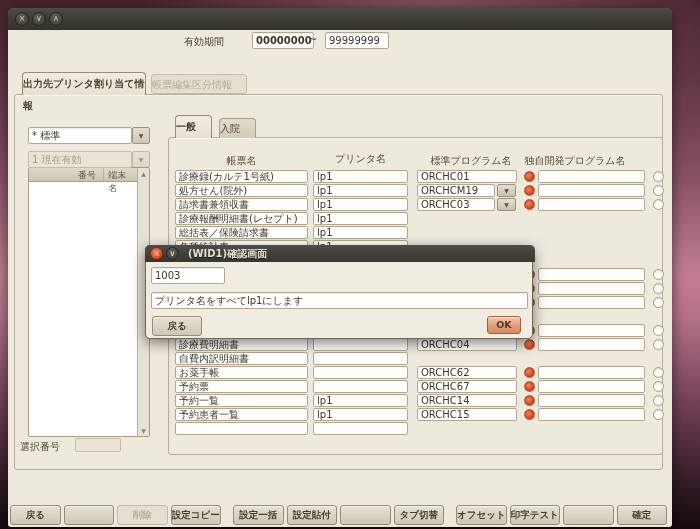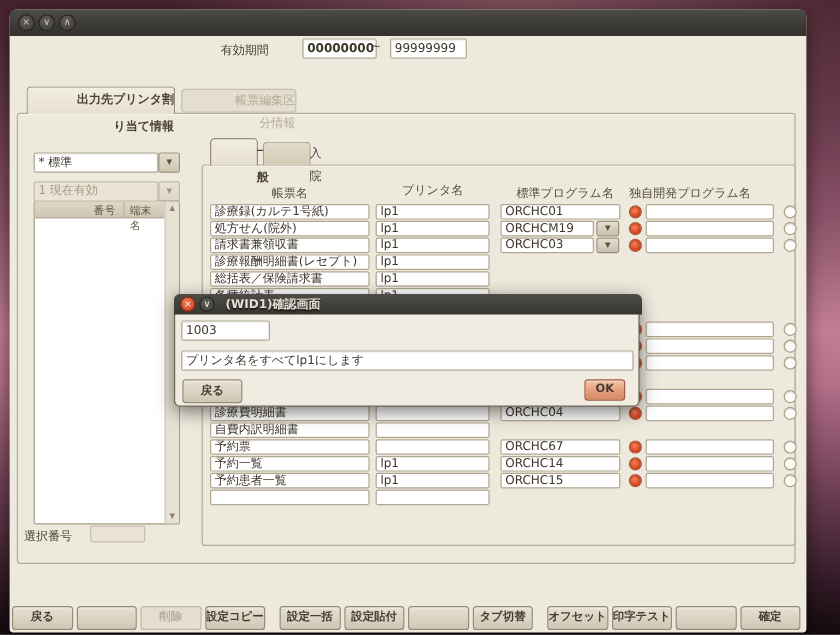--- a/index.html
+++ b/index.html
@@ -18,22 +18,22 @@
     color:#cdc8bd;font-size:8px;line-height:12px;text-align:center;}
   .wc:first-child{margin-left:7px;}
   .wtitle{color:#dad5c9;font-size:11px;font-weight:bold;margin-left:10px;white-space:nowrap;text-shadow:0 1px 1px rgba(0,0,0,.6);}
   .lbl{position:absolute;font-size:10px;color:#4a4337;white-space:nowrap;}
   .field{position:absolute;background:#fff;border:1px solid #b1a791;border-radius:2px;font-size:10px;color:#3d362b;
     padding:0 3px;white-space:nowrap;overflow:hidden;height:13px;line-height:11px;box-shadow:inset 0 1px 1px rgba(0,0,0,.08);}
   .field.dis{background:#e9e4d6;color:#a69c87;border-color:#c6bda9;box-shadow:none;}
   .cbtn{position:absolute;background:linear-gradient(#e4decf,#cfc7b4);border:1px solid #9b917d;border-radius:2px;
     font-size:6px;color:#5a5144;text-align:center;}
   .frame{position:absolute;border:1px solid #b5ab97;border-radius:3px;background:#eee9dd;box-shadow:inset 0 1px 0 rgba(255,255,255,.5);}
-  .tab{position:absolute;font-size:10px;text-align:right;border:1px solid #968c78;border-bottom:none;border-radius:4px 4px 0 0;
-    background:linear-gradient(#f1ede1,#e6e0d1);color:#4c4336;font-weight:bold;z-index:3;padding-left:38px;}
+  .tab{position:absolute;font-size:10px;text-align:left;border:1px solid #968c78;border-bottom:none;border-radius:4px 4px 0 0;
+    background:linear-gradient(#f1ede1,#e6e0d1);color:#4c4336;font-weight:bold;z-index:3;}
   .tab.inactive{background:linear-gradient(#e2dcca,#d3cbb7);border-color:#a89e8a;font-weight:normal;}
   .tab.disabled{background:#e3decf;border:1px solid #c8bfab;color:#b4ab98;font-weight:normal;border-radius:3px;}
   .hdr{position:absolute;font-size:10px;color:#554c3e;text-align:center;white-space:nowrap;}
   .rows{position:absolute;left:167px;top:162px;width:495px;z-index:1;}
   .trow{position:relative;height:14px;}
   .tfield{position:absolute;top:0;background:#fff;border:1px solid #b1a791;border-radius:2px;height:13px;line-height:11px;
     font-size:10px;color:#3d362b;padding:0 3px;white-space:nowrap;overflow:hidden;}
   .fname{left:0;width:133px;}
   .fprinter{left:138;width:95px;left:138px;}
   .fprog{left:242px;width:100px;}
@@ -204,20 +204,28 @@
         <div class="tfield fprog">ORCHC04</div>
         <div class="radio std sel"></div>
         <div class="tfield fown"></div>
         <div class="radio own"></div>
       </div>
       <div class="trow">
         <div class="tfield fname">自費内訳明細書</div>
         <div class="tfield fprinter"></div>
       </div>
       <div class="trow">
+        <div class="tfield fname">お薬手帳</div>
+        <div class="tfield fprinter"></div>
+        <div class="tfield fprog">ORCHC62</div>
+        <div class="radio std sel"></div>
+        <div class="tfield fown"></div>
+        <div class="radio own"></div>
+      </div>
+      <div class="trow">
         <div class="tfield fname">予約票</div>
         <div class="tfield fprinter"></div>
         <div class="tfield fprog">ORCHC67</div>
         <div class="radio std sel"></div>
         <div class="tfield fown"></div>
         <div class="radio own"></div>
       </div>
       <div class="trow">
         <div class="tfield fname">予約一覧</div>
         <div class="tfield fprinter">lp1</div>

